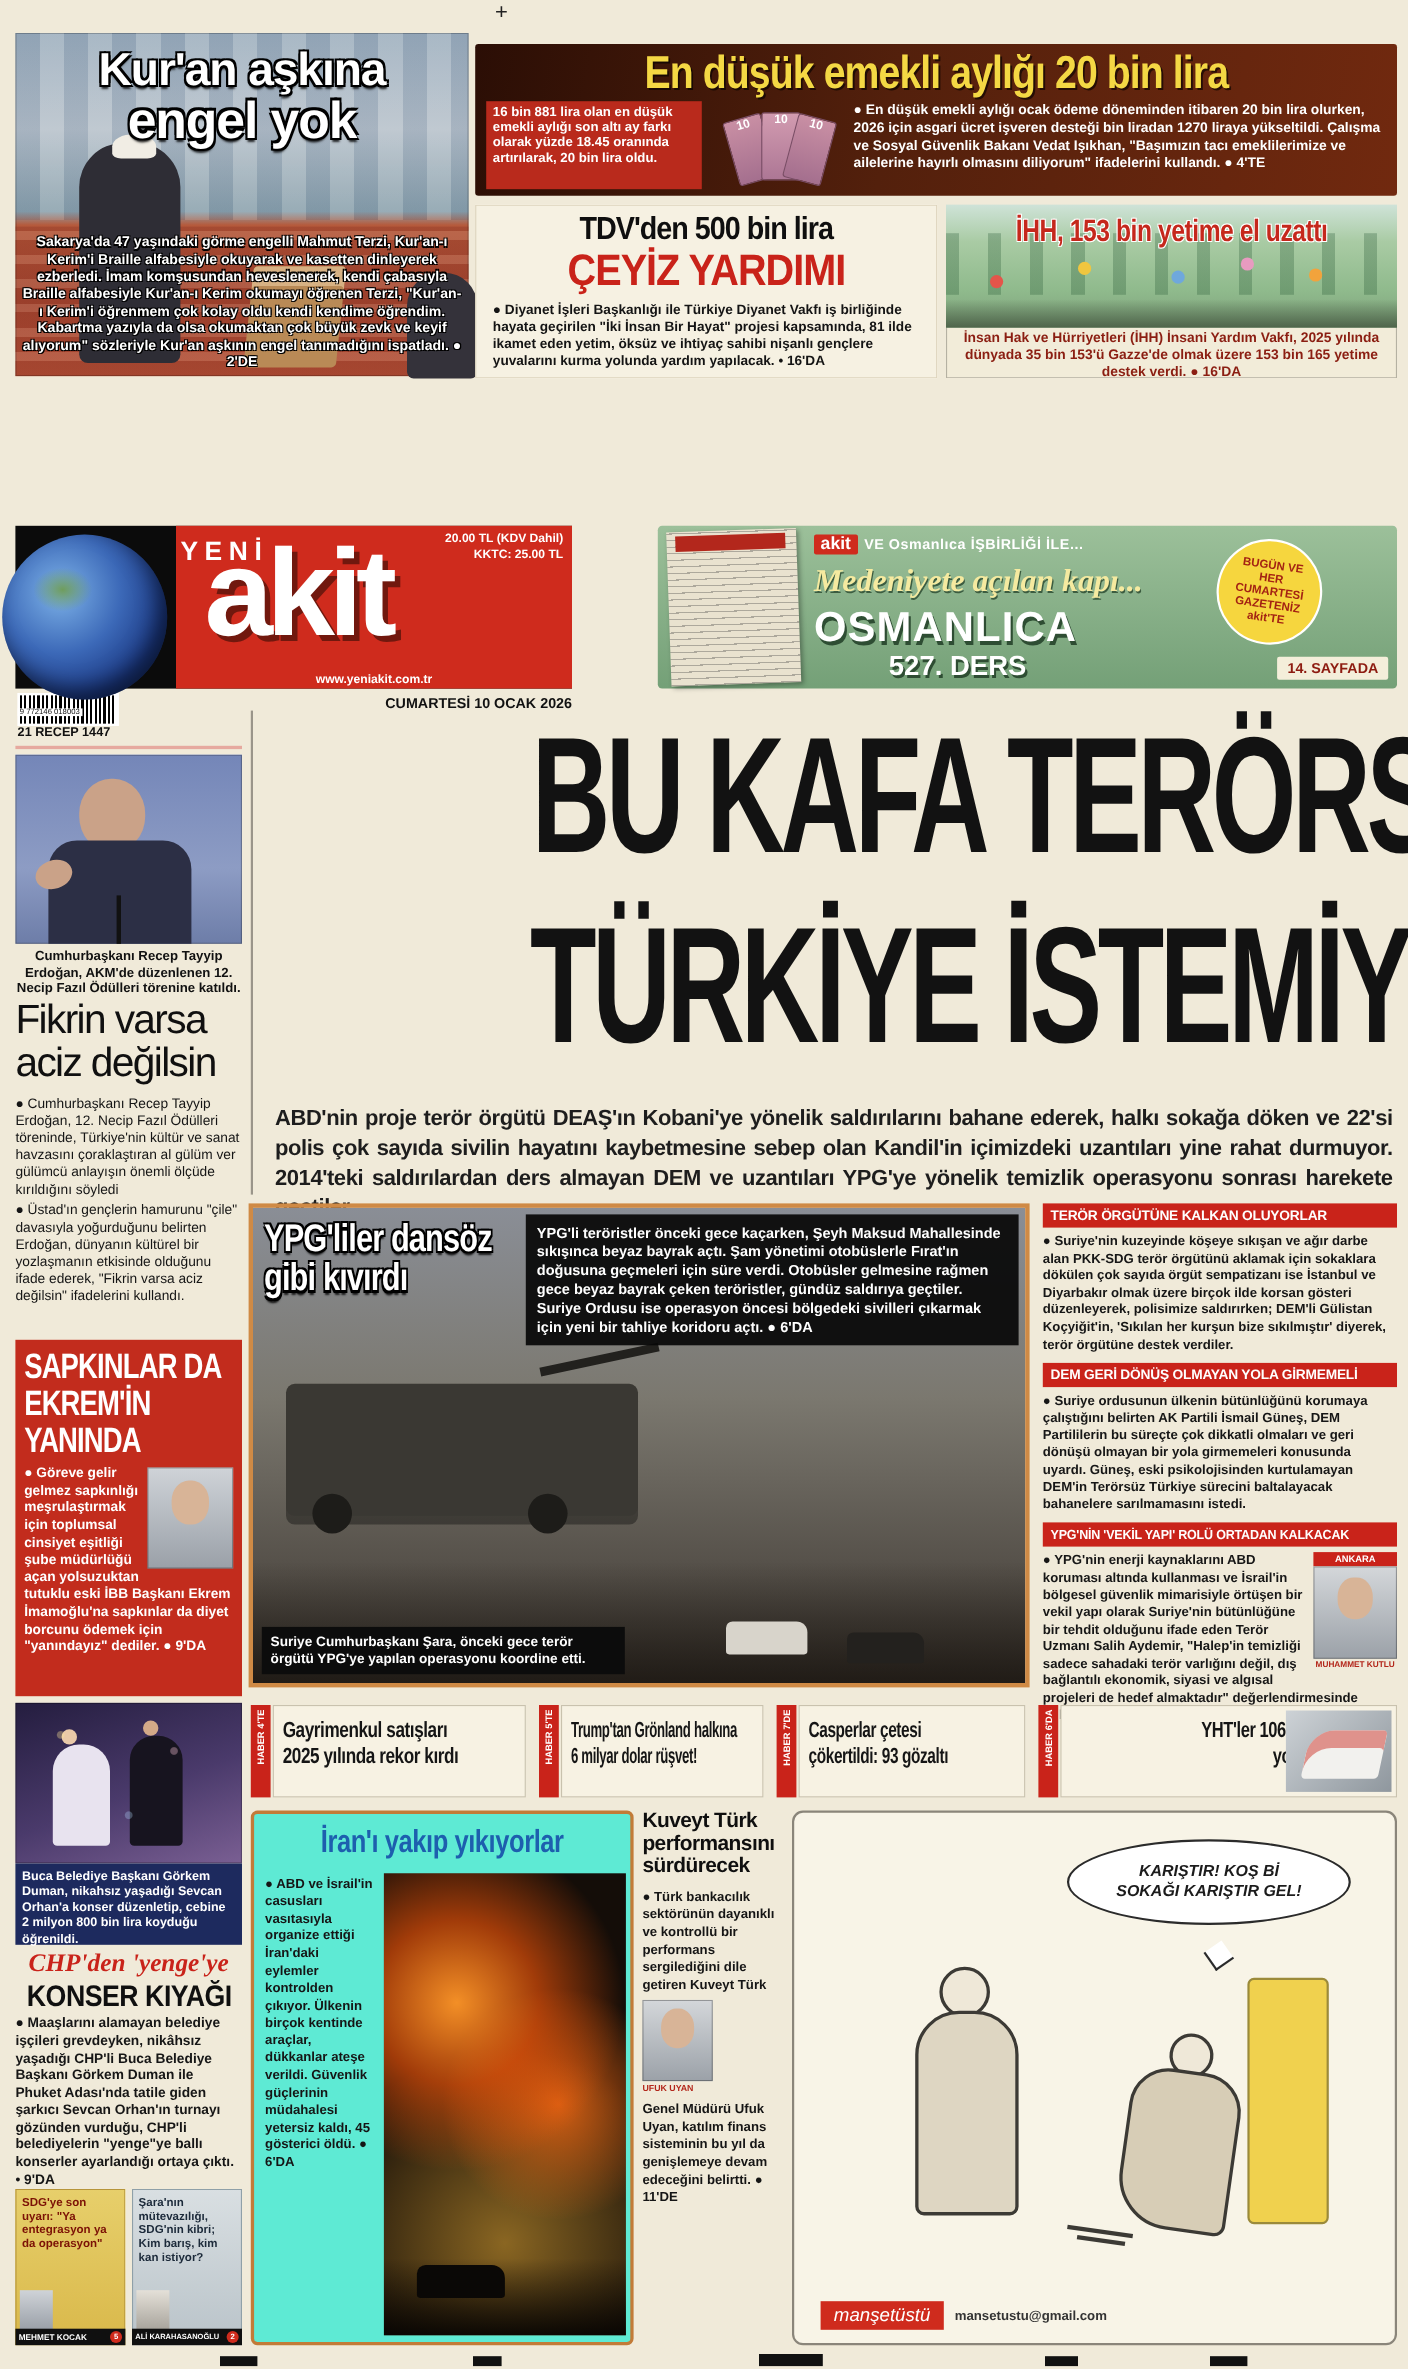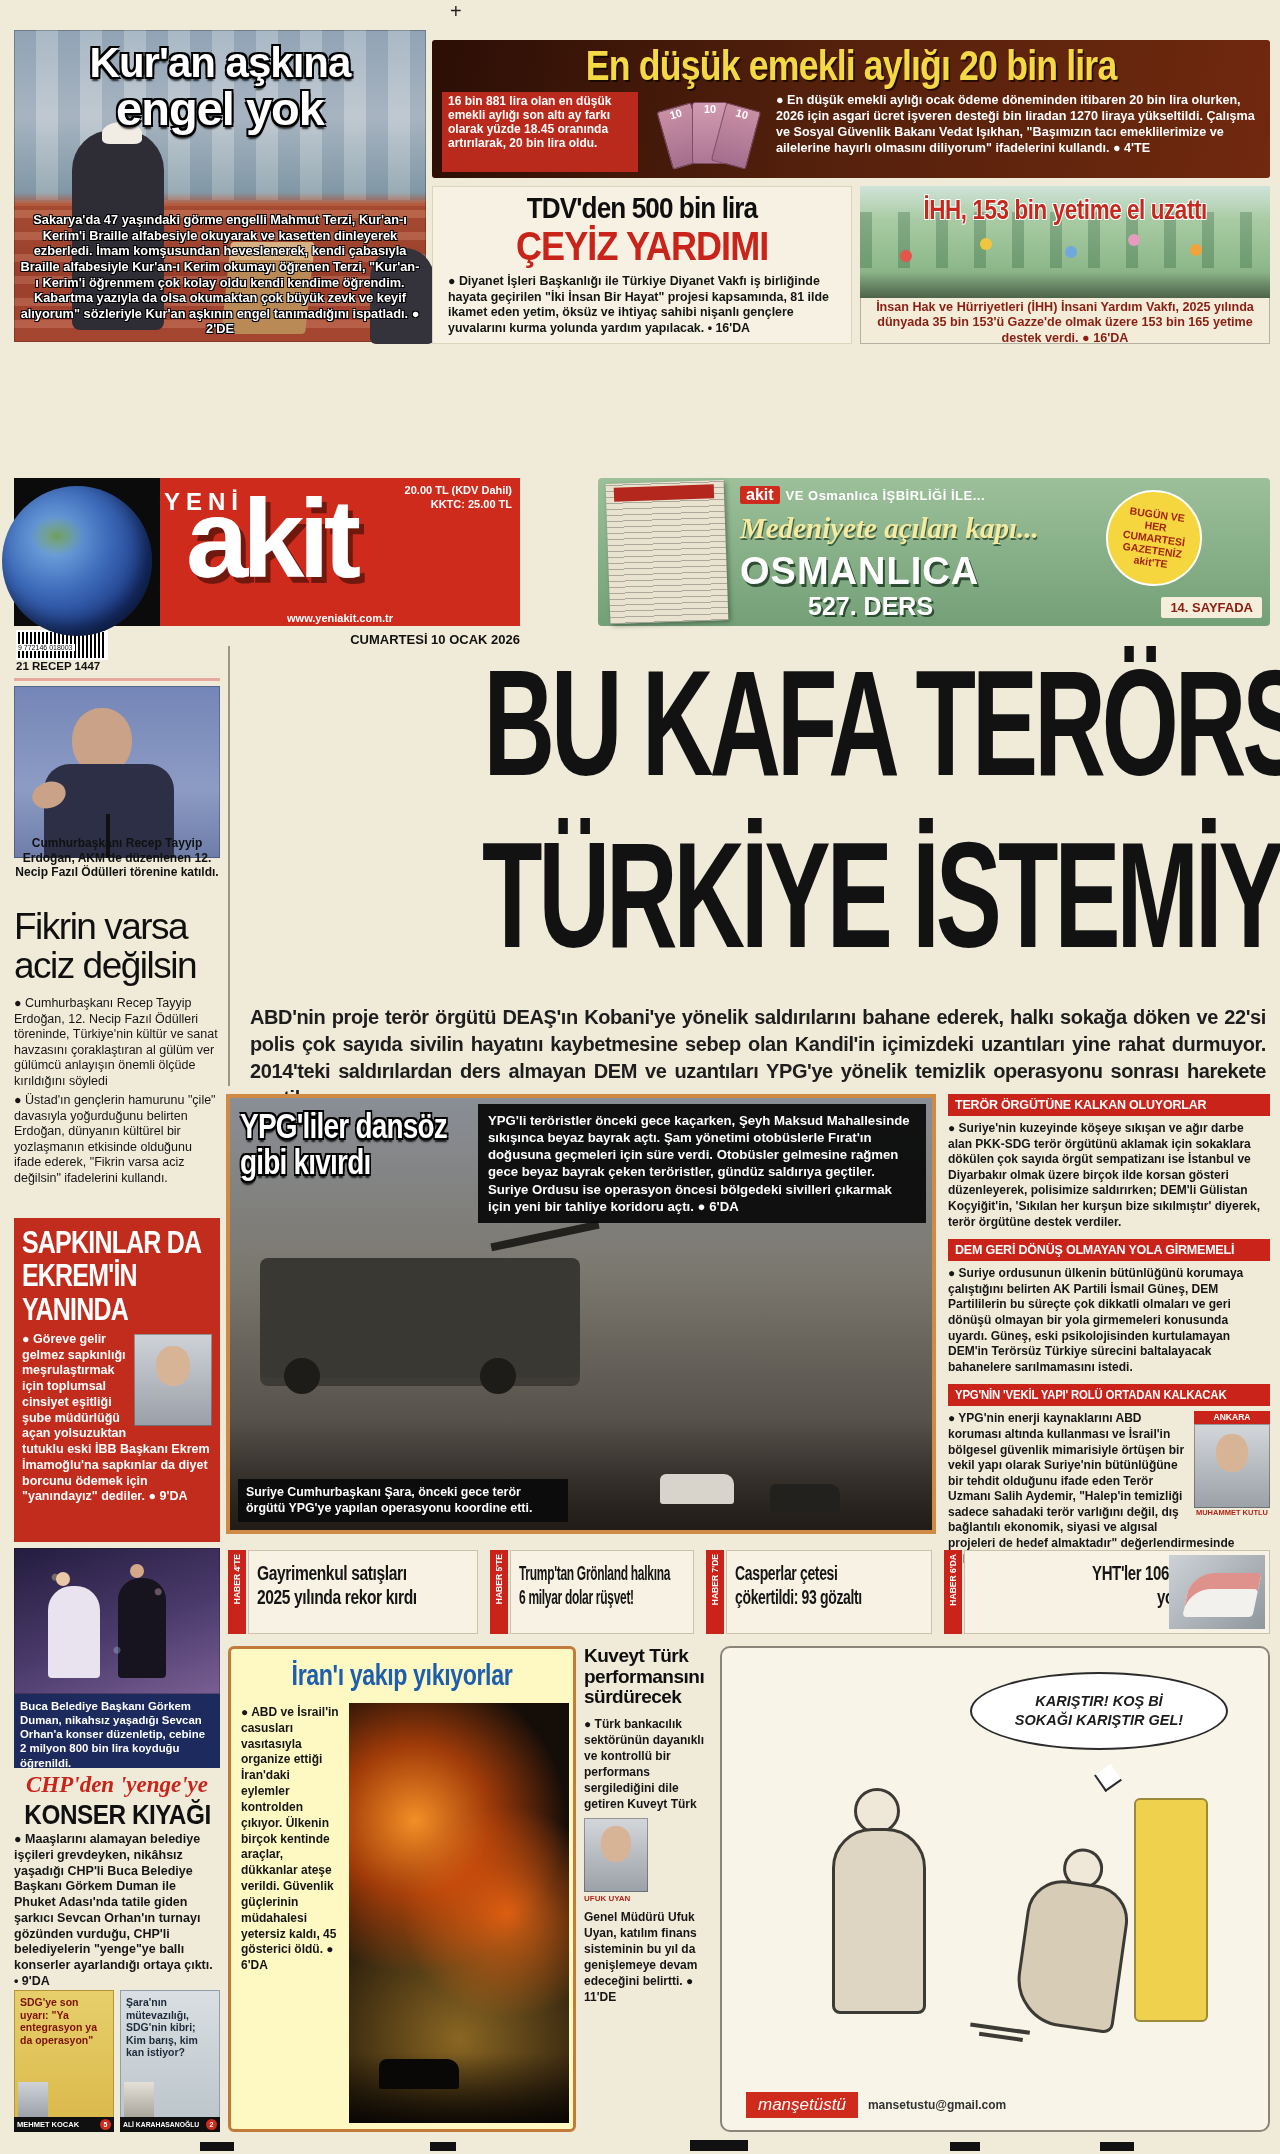--- a/index.html
+++ b/index.html
@@ -112,21 +112,21 @@
     <div class="abs" style="left:508px;top:12px;width:96px;height:96px;border-radius:50%;background:#f6d63e;border:2px solid #fff;transform:rotate(8deg);display:flex;align-items:center;justify-content:center;text-align:center;padding:10px;box-sizing:border-box;font-size:10.5px;font-weight:bold;color:#a42313;line-height:1.15;">BUGÜN VE HER CUMARTESİ GAZETENİZ akit'TE</div>
     <div class="abs" style="right:8px;bottom:8px;background:#f4eeda;color:#8d1b10;font-size:13px;font-weight:bold;padding:3px 9px;border-radius:2px;">14. SAYFADA</div>
   </div>
 
   <div class="abs photoFrame" style="left:14px;top:686px;width:206px;height:172px;background:linear-gradient(180deg,#7486b8,#8d9cc4 60%,#6d7da8);">
     <div class="abs" style="left:58px;top:22px;width:60px;height:66px;border-radius:48%;background:#caa288;"></div>
     <div class="abs" style="left:30px;top:78px;width:130px;height:94px;background:#2c2f45;border-radius:26px 26px 0 0;"></div>
     <div class="abs" style="left:18px;top:96px;width:34px;height:26px;border-radius:50%;background:#caa288;transform:rotate(-18deg);"></div>
     <div class="abs" style="left:92px;top:128px;width:4px;height:44px;background:#111;"></div>
   </div>
-  <div class="abs" style="left:14px;top:836px;width:206px;text-align:center;font-size:12px;font-weight:bold;line-height:1.22;color:#111;">Cumhurbaşkanı Recep Tayyip Erdoğan, AKM'de düzenlenen 12. Necip Fazıl Ödülleri törenine katıldı.</div>
+  <div class="abs" style="left:14px;top:862px;width:206px;text-align:center;font-size:12px;font-weight:bold;line-height:1.22;color:#111;">Cumhurbaşkanı Recep Tayyip Erdoğan, AKM'de düzenlenen 12. Necip Fazıl Ödülleri törenine katıldı.</div>
   <div class="abs" style="left:14px;top:908px;width:206px;font-size:37px;line-height:1.05;letter-spacing:-1.5px;color:#101010;">
     <div>Fikrin varsa</div>
     <div>aciz değilsin</div>
   </div>
   <div class="abs" style="left:14px;top:996px;width:206px;font-size:12.5px;line-height:1.24;color:#151515;">
     <div style="margin-bottom:4px;">● Cumhurbaşkanı Recep Tayyip Erdoğan, 12. Necip Fazıl Ödülleri töreninde, Türkiye'nin kültür ve sanat havzasını çoraklaştıran al gülüm ver gülümcü anlayışın önemli ölçüde kırıldığını söyledi</div>
     <div>● Üstad'ın gençlerin hamurunu "çile" davasıyla yoğurduğunu belirten Erdoğan, dünyanın kültürel bir yozlaşmanın etkisinde olduğunu ifade ederek, "Fikrin varsa aciz değilsin" ifadelerini kullandı.</div>
   </div>
 
   <div class="abs" style="left:228px;top:646px;width:2px;height:440px;background:#9a958a;"></div>
@@ -249,21 +249,21 @@
   </div>
   <div class="abs" style="left:120px;top:1990px;width:100px;height:142px;background:linear-gradient(180deg,#d9dfe2,#b9c3c9);box-shadow:inset 0 0 0 1px #8fa0a8;">
     <div style="padding:6px;font-size:10.5px;font-weight:bold;color:#1c2a3a;line-height:1.2;">Şara'nın mütevazılığı, SDG'nin kibri; Kim barış, kim kan istiyor?</div>
     <div class="abs" style="left:4px;bottom:14px;width:30px;height:36px;background:linear-gradient(#e4e0d8,#a8a49c);"></div>
     <div class="abs" style="left:0;bottom:0;width:100%;background:#101010;color:#fff;font-size:6.8px;font-weight:bold;padding:2px 3px;box-sizing:border-box;display:flex;justify-content:space-between;align-items:center;">
       <span>ALİ KARAHASANOĞLU</span>
       <span style="background:#cf2b1d;border-radius:50%;width:11px;height:11px;display:inline-block;text-align:center;line-height:11px;font-size:7px;">2</span>
     </div>
   </div>
 
-  <div class="abs" style="left:228px;top:1646px;width:348px;height:486px;border:3px solid #c27b38;border-radius:6px;background:#fef9c3;box-sizing:border-box;">
+  <div class="abs" style="left:228px;top:1646px;width:348px;height:486px;border:3px solid #c27b38;border-radius:6px;background:#5eead4;box-sizing:border-box;">
     <div class="abs" style="left:0;top:10px;width:100%;text-align:center;">
       <span class="cx cx80" style="font-size:29px;font-weight:bold;letter-spacing:-.5px;color:#1d5fae;">İran'ı yakıp yıkıyorlar</span>
     </div>
     <div class="abs" style="left:10px;top:56px;width:100px;font-size:12px;font-weight:bold;line-height:1.32;color:#151515;">● ABD ve İsrail'in casusları vasıtasıyla organize ettiği İran'daki eylemler kontrolden çıkıyor. Ülkenin birçok kentinde araçlar, dükkanlar ateşe verildi. Güvenlik güçlerinin müdahalesi yetersiz kaldı, 45 gösterici öldü. ● 6'DA</div>
     <div class="abs" style="left:118px;top:54px;width:220px;height:420px;background:radial-gradient(circle at 30% 28%,rgba(255,150,40,.95) 0%,rgba(255,90,10,.6) 22%,transparent 45%),radial-gradient(circle at 72% 50%,rgba(255,110,20,.8) 0%,transparent 40%),radial-gradient(circle at 50% 80%,rgba(255,190,60,.5) 0%,transparent 50%),#140d08;overflow:hidden;">
       <div class="abs" style="left:0;bottom:0;width:100%;height:70px;background:linear-gradient(transparent,rgba(5,3,2,.9));"></div>
       <div class="abs" style="left:30px;bottom:34px;width:80px;height:30px;background:#0a0806;border-radius:8px 12px 3px 3px;"></div>
     </div>
   </div>
 

